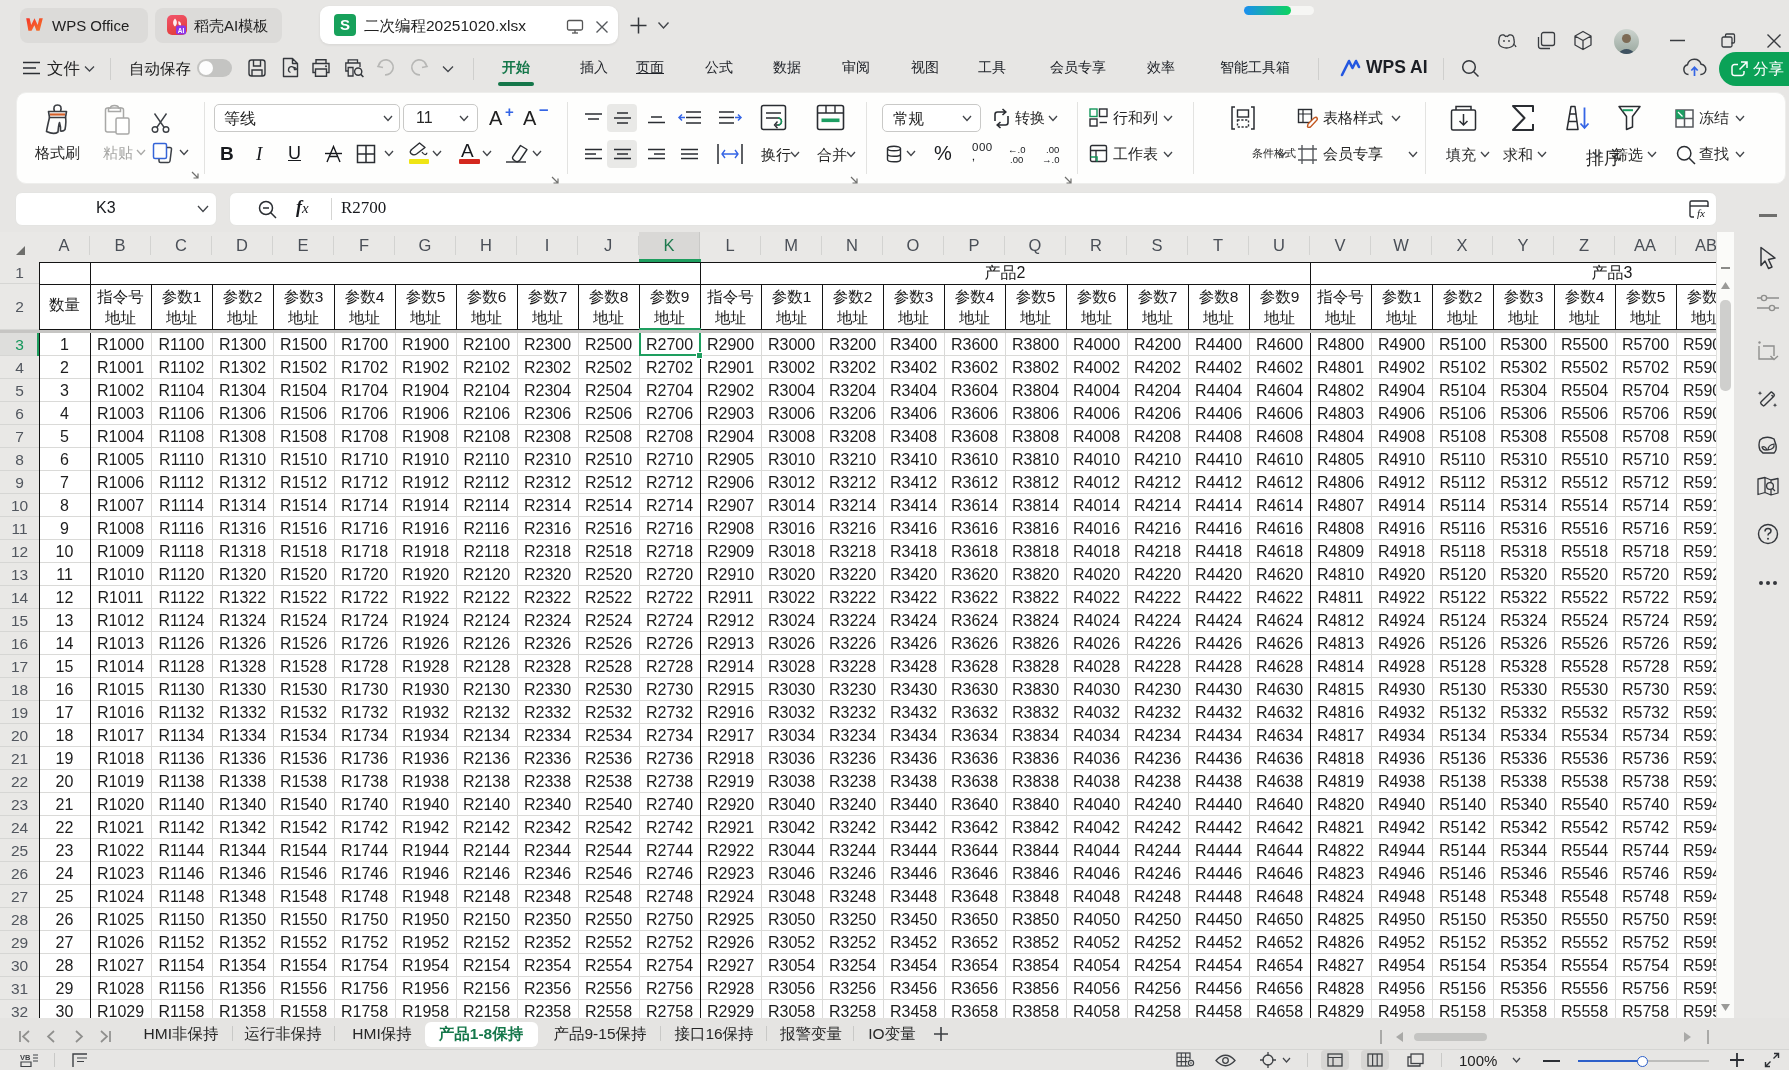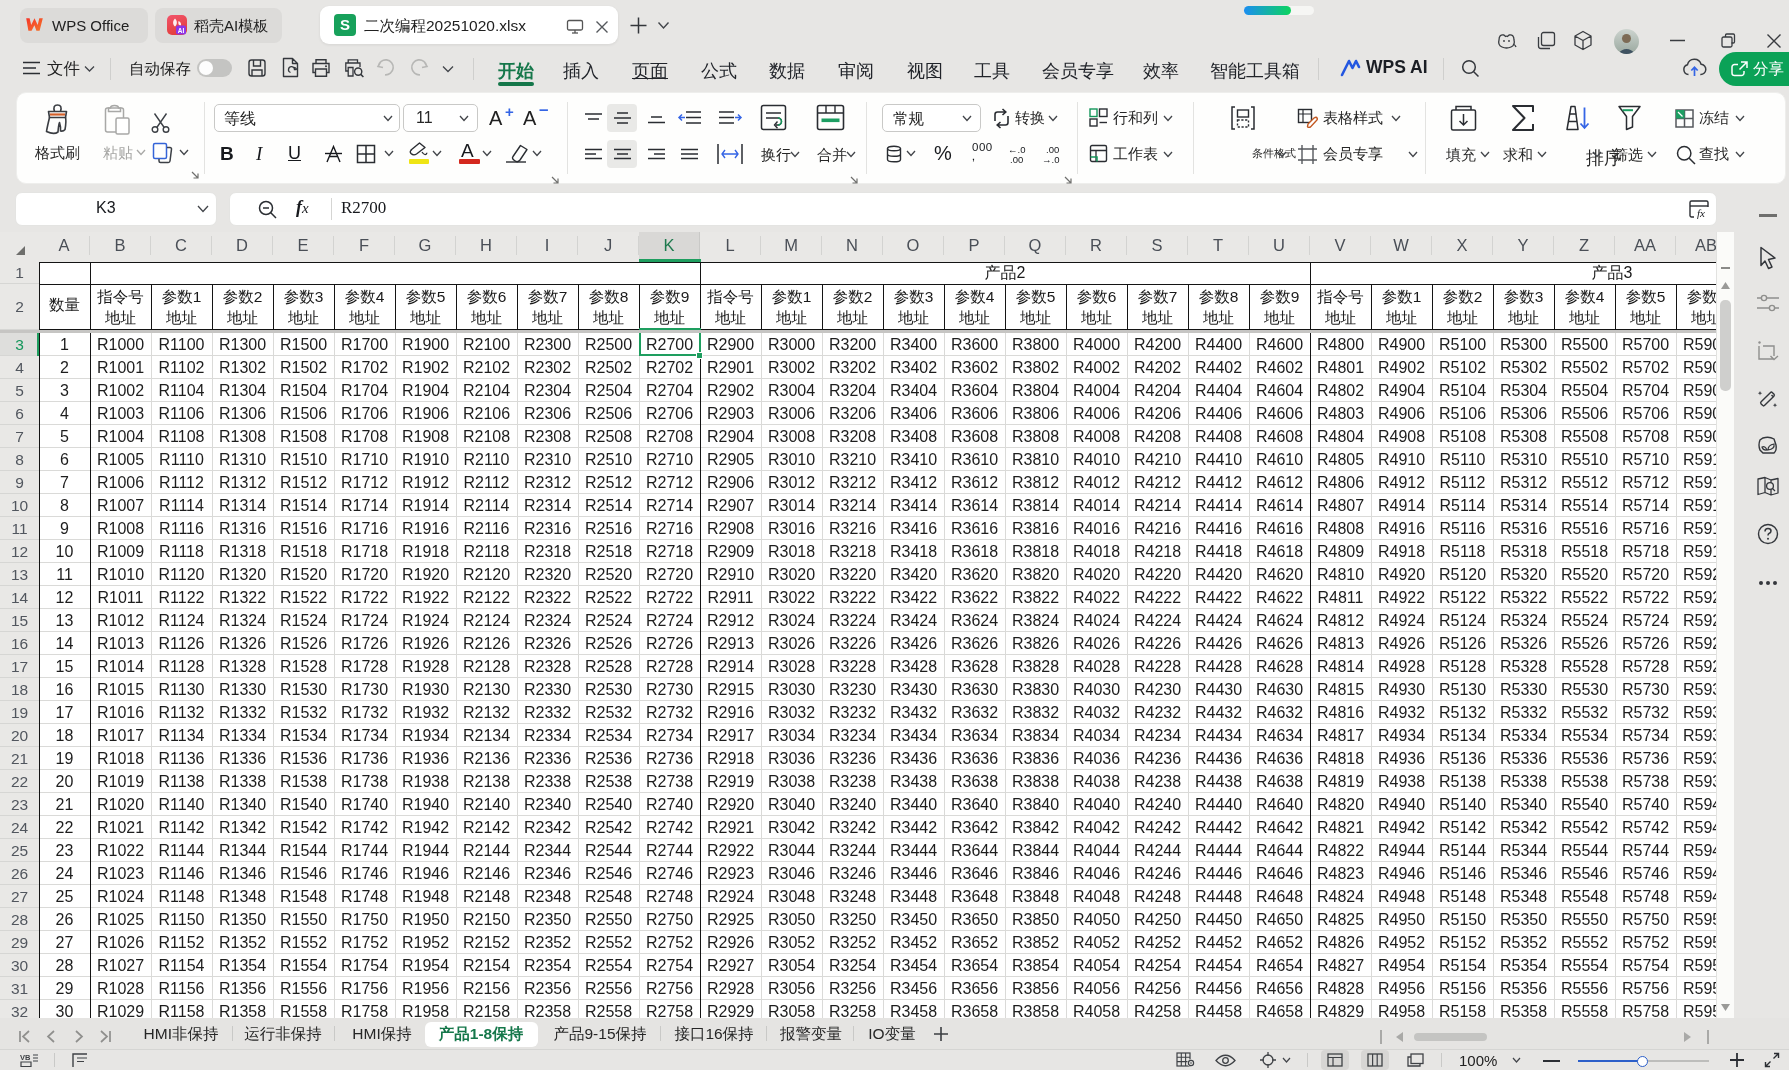--- a/index.html
+++ b/index.html
@@ -21,21 +21,21 @@
 .cl s.k{background:#d9d8d6;height:27px;margin-top:0;line-height:26px;color:#1e7a4e;border-right:1px solid #c9c9c7}
 .rn{position:absolute;left:0;width:39px;background:#e9e8e6;text-align:center;font-size:15.5px;color:#51565e;border-bottom:1px solid #d6d6d4}
 .vline{position:absolute;width:1px;background:#141414}
 .vlg{position:absolute;width:1px;background:#dadad8}
 .hlg{position:absolute;left:39px;width:1677px;height:1px;background:#dadad8}
 .hlb{position:absolute;left:39px;width:1677px;height:1px;background:#141414}
 
 .grp{position:absolute;width:1px;background:#e3e3e1;top:102px;height:72px}
 .rlab{position:absolute;font-size:14.5px;color:#262626;white-space:nowrap}
 .rlab.g{color:#a6a6a4}
-.mi{position:absolute;font-size:18px;color:#21242a;white-space:nowrap;transform:translateX(-50%)}
+.mi{position:absolute;font-size:14px;color:#21242a;white-space:nowrap;transform:translateX(-50%)}
 .vdiv{position:absolute;width:1px;background:#cfcfcd}
 .ttxt{position:absolute;font-size:15px;color:#212121;white-space:nowrap}
 .stab{position:absolute;top:1018px;height:31px;font-size:15.5px;line-height:31px;color:#262626;white-space:nowrap;transform:translateX(-50%)}
 .sdv{position:absolute;top:1026px;height:15px;width:1px;background:#c9c9c7}
 </style></head><body>
 <div class="ab" style="left:20px;top:8px;width:128px;height:35px;background:#dcdbd9;border-radius:8px"></div>
 <svg style="left:25px;top:17px" width="19" height="15" viewBox="0 0 19 15">
     <defs>
       <linearGradient id="wg" x1="0" y1="0" x2="1" y2="1">
         <stop offset="0" stop-color="#f63528"></stop>
@@ -135,21 +135,21 @@
     <path d="M3.5 2 L1 6.5 L6 7.5 M1.3 6.2 A7.5 7.5 0 1 1 8 14.8" fill="none" stroke="#b7b7b5" stroke-width="1.6"></path>
   </svg>
 <svg style="left:410px;top:60px" width="18" height="16" viewBox="0 0 18 16">
     <path d="M14.5 2 L17 6.5 L12 7.5 M16.7 6.2 A7.5 7.5 0 1 0 10 14.8" fill="none" stroke="#b7b7b5" stroke-width="1.6"></path>
   </svg>
 <svg style="left:442px;top:65px" width="12" height="8" viewBox="0 0 12 8">
     <path d="M1 1.5 L6 6.5 L11 1.5" fill="none" stroke="#42454a" stroke-width="1.3"></path>
   </svg>
 <div class="vdiv" style="left:473px;top:58px;height:22px"></div>
 <div class="mi" style="left:516px;top:59px;color:#15774a;font-weight:bold;">开始</div>
-<div class="mi" style="left:581px;top:59px;">插入</div>
+<div class="mi" style="left:594px;top:59px;">插入</div>
 <div class="mi" style="left:650px;top:59px;text-decoration:underline;">页面</div>
 <div class="mi" style="left:719px;top:59px;">公式</div>
 <div class="mi" style="left:787px;top:59px;">数据</div>
 <div class="mi" style="left:856px;top:59px;">审阅</div>
 <div class="mi" style="left:925px;top:59px;">视图</div>
 <div class="mi" style="left:992px;top:59px;font-family:Liberation Mono, monospace;">工具</div>
 <div class="mi" style="left:1078px;top:59px;">会员专享</div>
 <div class="mi" style="left:1161px;top:59px;">效率</div>
 <div class="mi" style="left:1255px;top:59px;">智能工具箱</div>
 <div class="ab" style="left:498px;top:82px;width:36px;height:3.5px;border-radius:2px;background:#15774a"></div>

